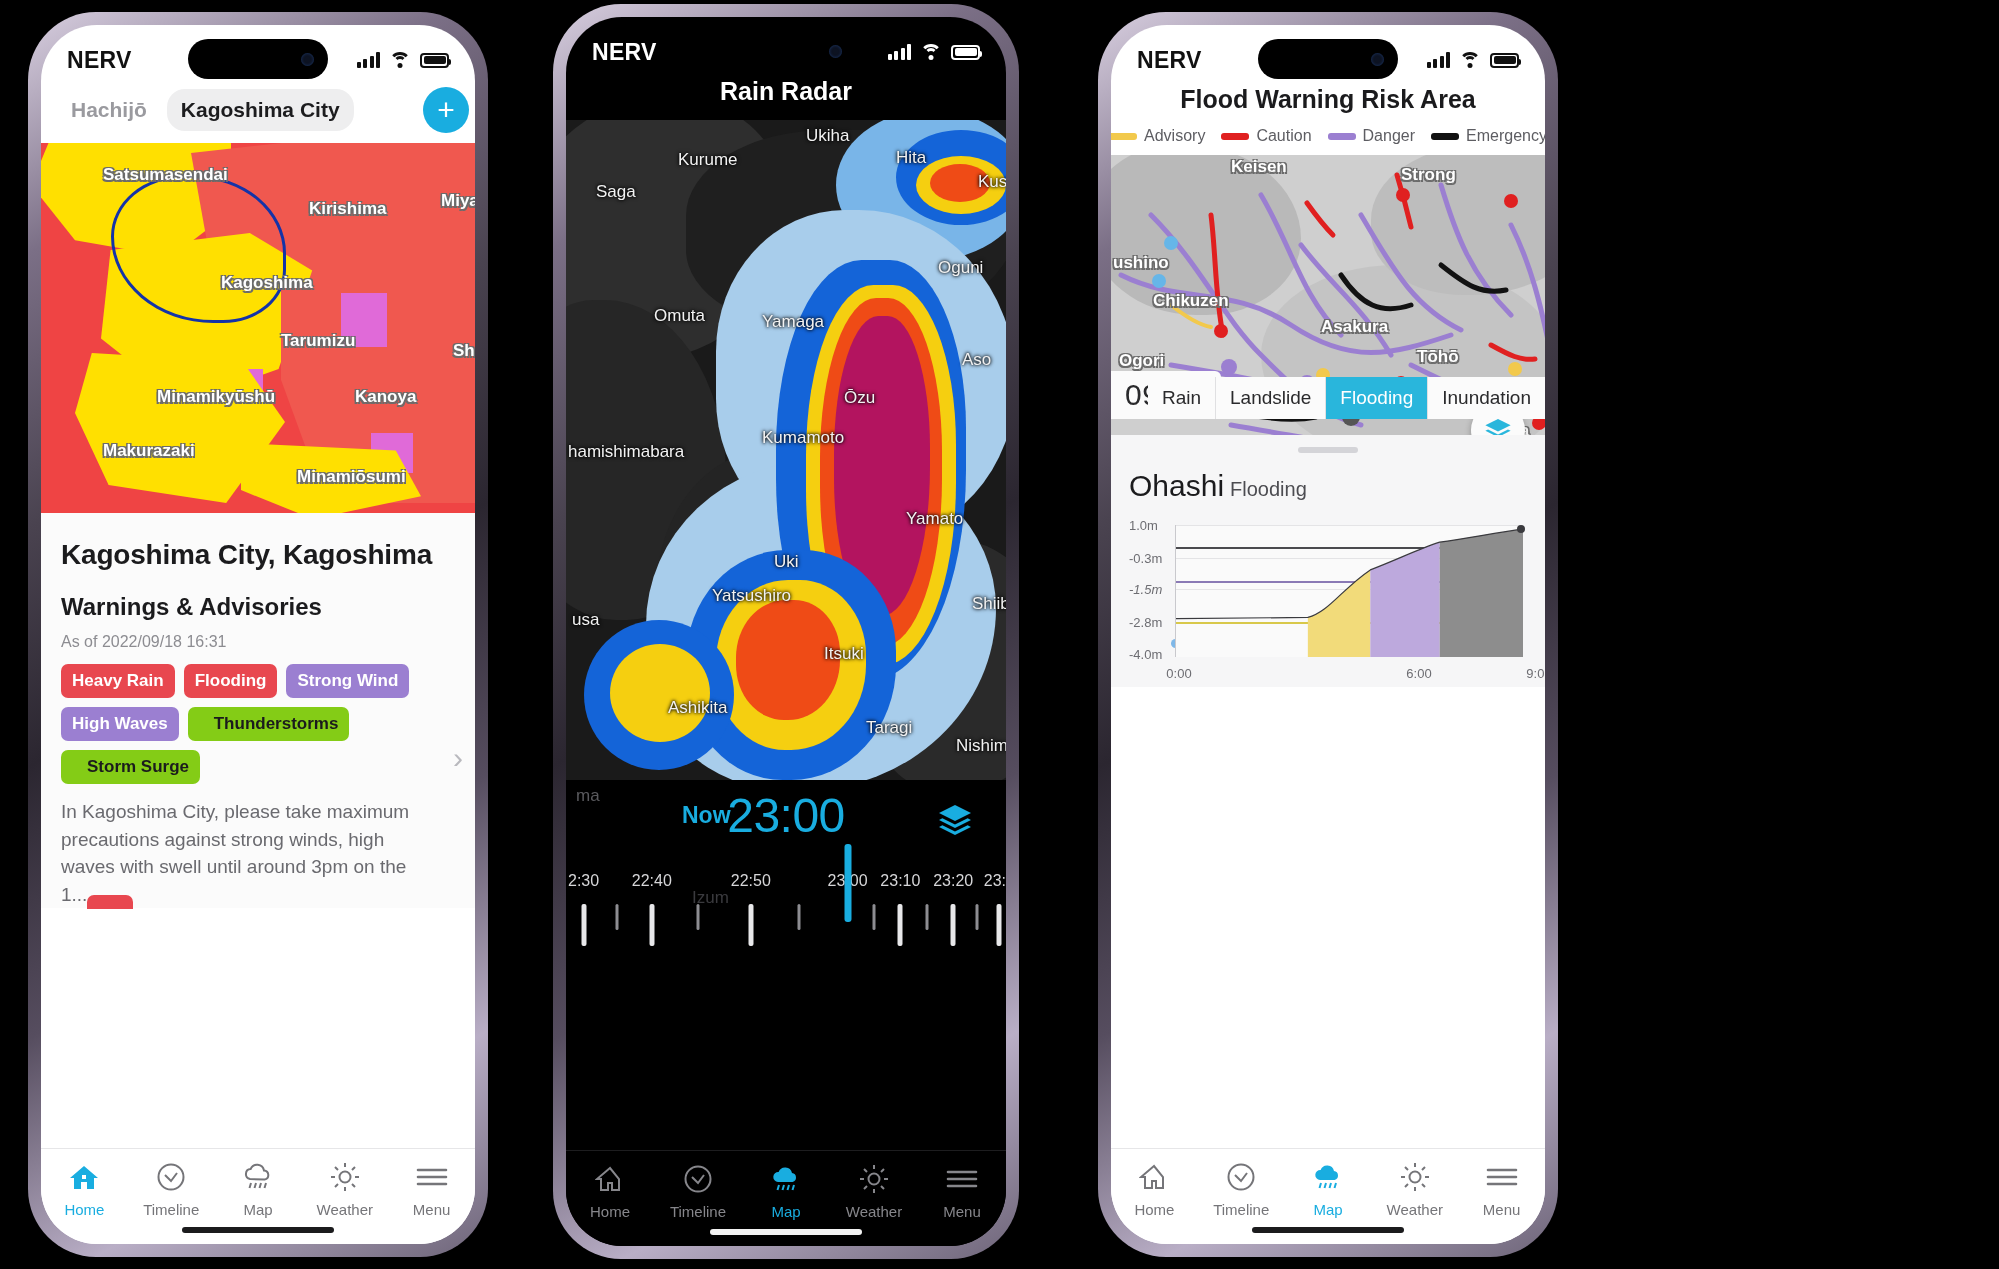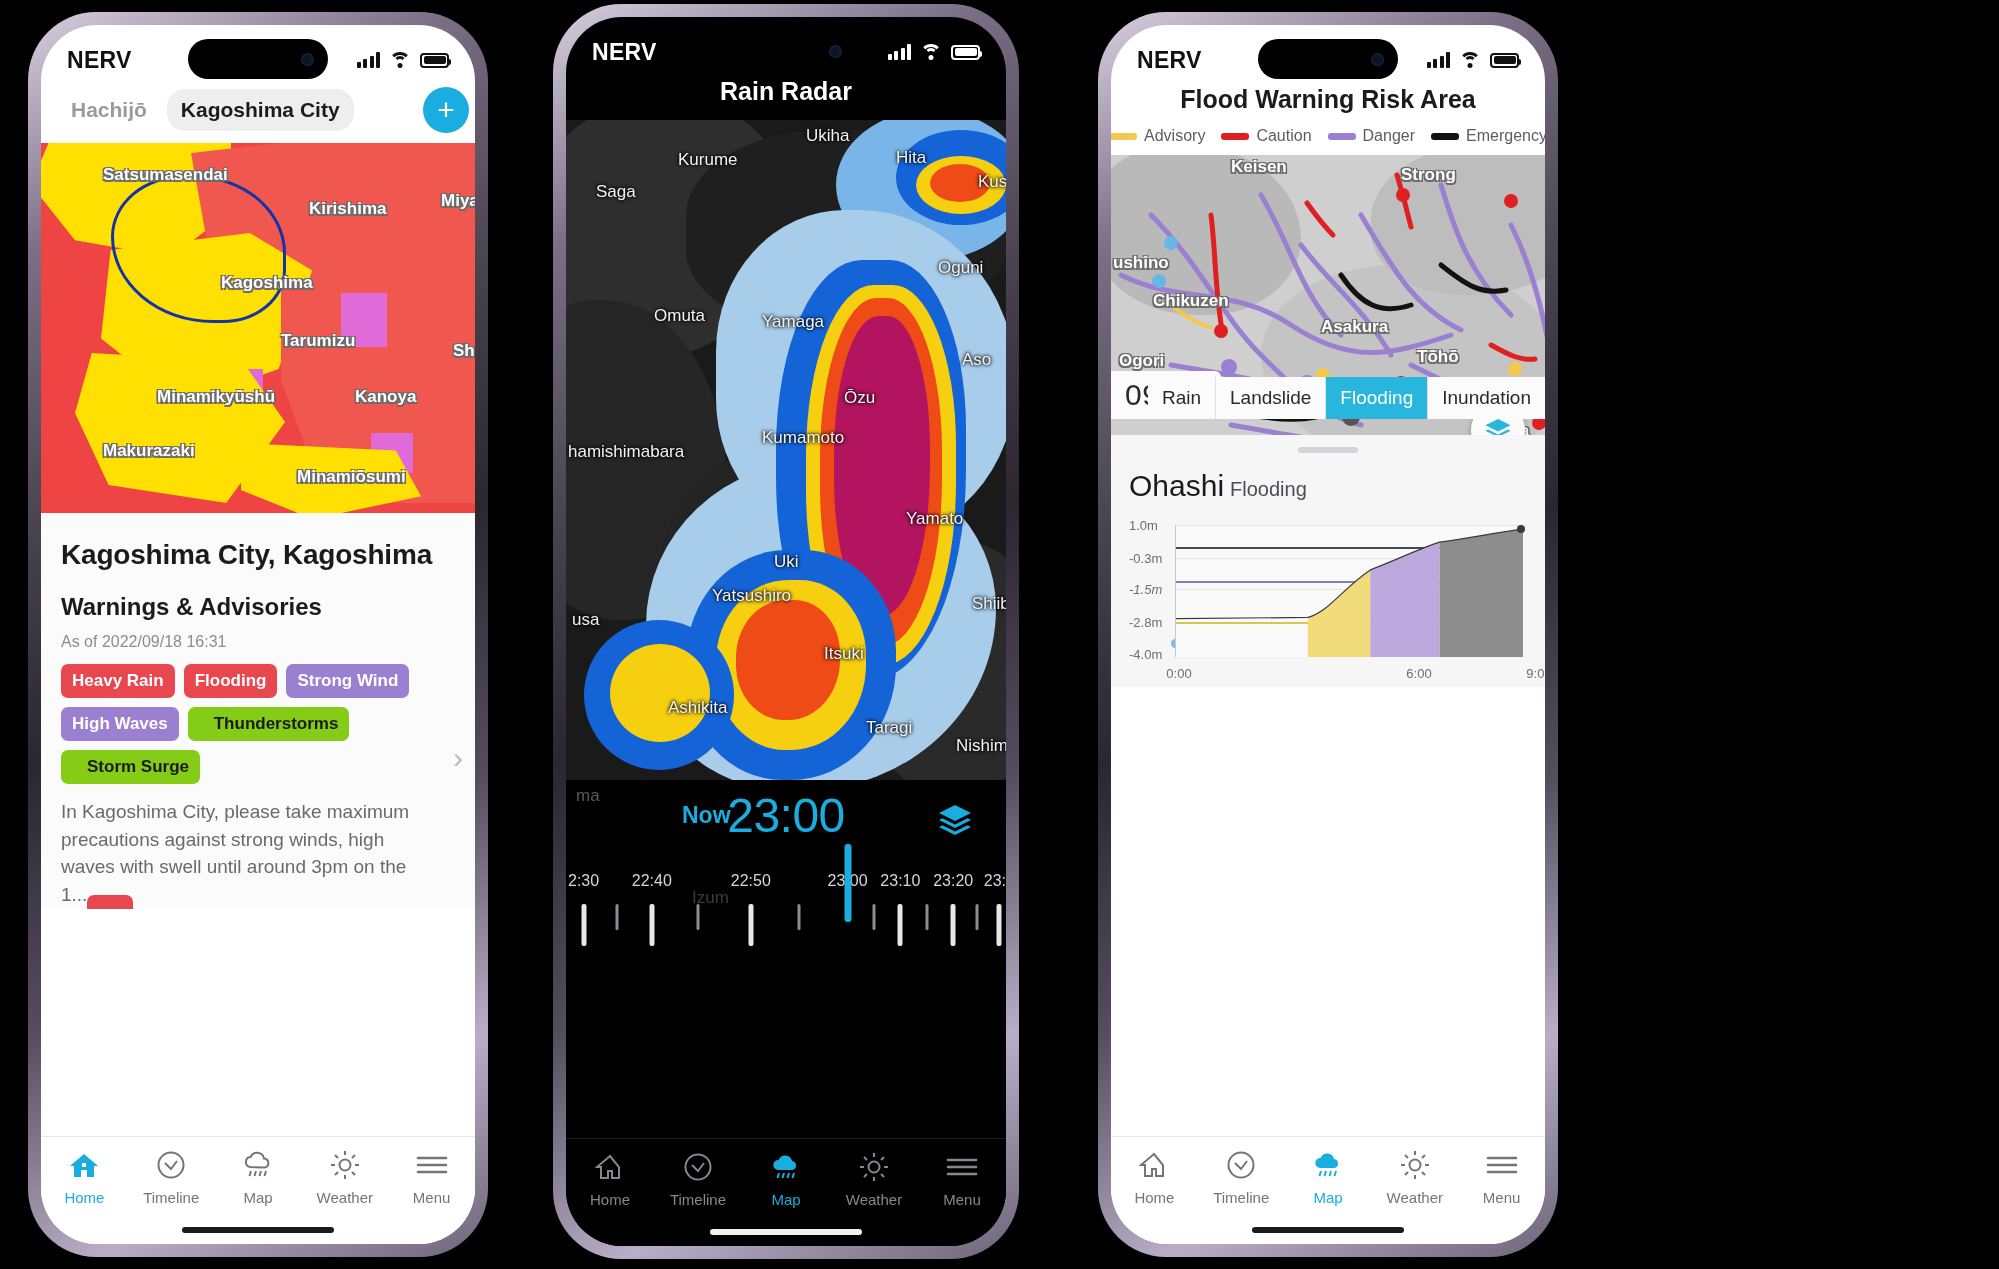--- a/index.html
+++ b/index.html
@@ -117,21 +117,21 @@
   .p1-chev {
     position: absolute; right: 12px; top: 228px; font-size: 30px; color: #b9b9be; font-weight: 300;
   }
   .p1-redcrumb {
     position: absolute; left: 46px; bottom: -1px; width: 46px; height: 14px;
     background: #e8474f; border-radius: 7px 7px 0 0;
   }
 
   
   .tabbar {
-    position: absolute; left: 0; right: 0; bottom: 0; height: 108px;
+    position: absolute; left: 0; right: 0; bottom: 0; height: 96px;
     background: #fff; border-top: 1px solid #e6e6e8;
     display: flex; align-items: flex-start; padding-top: 12px; z-index: 25;
   }
   .dark .tabbar { background: #000; border-top-color:#1d1d1f; }
   .tabitem { flex: 1; display: flex; flex-direction: column; align-items: center; gap: 8px; }
   .tabitem .ti { width: 34px; height: 32px; display:flex; align-items:center; justify-content:center; }
   .tabitem .tl { font-size: 15px; color: #757579; }
   .dark .tabitem .tl { color: #86868b; }
   .tabitem.active .tl { color: #19ade0; }
   .homebar {

